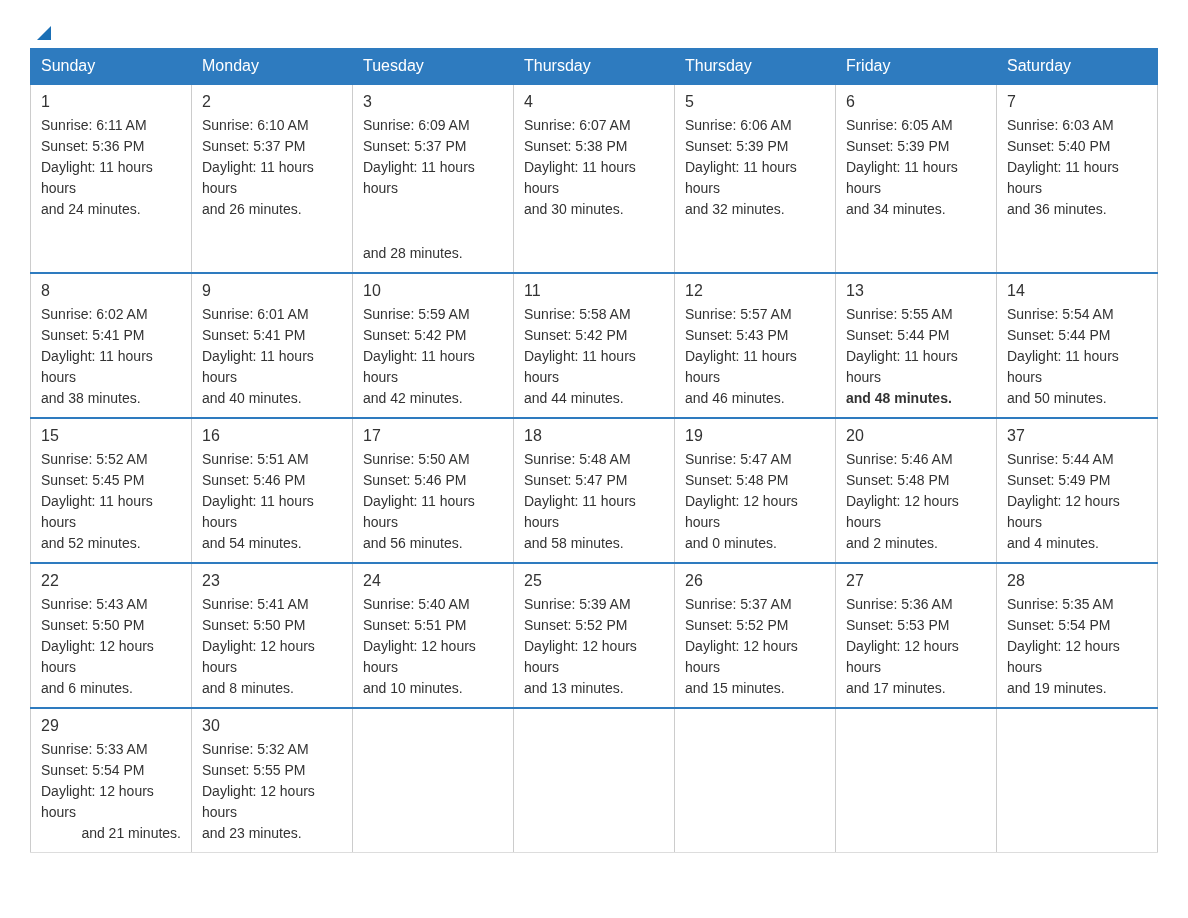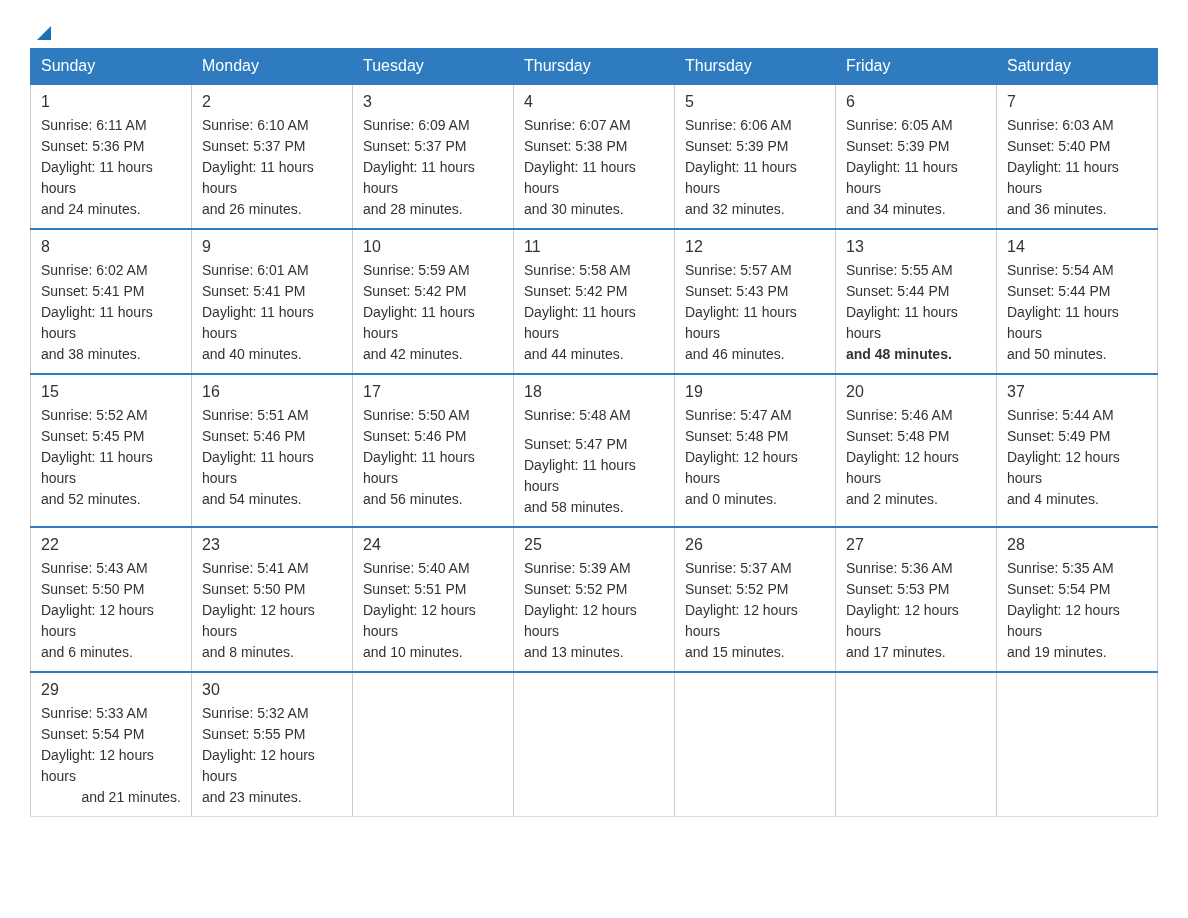--- a/index.html
+++ b/index.html
@@ -138,21 +138,21 @@
             <span style="display: block;">Daylight: 11 hours hours</span>
             <span style="display: block;">and 26 minutes.</span>
           </div>
         </td>
         <td>
           <span class="day-number">3</span>
           <div class="day-info">
             <span style="display: block;">Sunrise: 6:09 AM</span>
             <span style="display: block;">Sunset: 5:37 PM</span>
             <span style="display: block;">Daylight: 11 hours hours</span>
-            <span style="display: block;">and 28 minutes.</span>
+            <span style="display: block; margin-top: 44px;">and 28 minutes.</span>
           </div>
         </td>
         <td>
           <span class="day-number">4</span>
           <div class="day-info">
             <span style="display: block;">Sunrise: 6:07 AM</span>
             <span style="display: block;">Sunset: 5:38 PM</span>
             <span style="display: block;">Daylight: 11 hours hours</span>
             <span style="display: block;">and 30 minutes.</span>
           </div>
@@ -275,21 +275,21 @@
             <span style="display: block;">Sunrise: 5:50 AM</span>
             <span style="display: block;">Sunset: 5:46 PM</span>
             <span style="display: block;">Daylight: 11 hours hours</span>
             <span style="display: block;">and 56 minutes.</span>
           </div>
         </td>
         <td>
           <span class="day-number">18</span>
           <div class="day-info">
             <span style="display: block;">Sunrise: 5:48 AM</span>
-            <span style="display: block; margin-top: 8px;">Sunset: 5:47 PM</span>
+            <span style="display: block;">Sunset: 5:47 PM</span>
             <span style="display: block;">Daylight: 11 hours hours</span>
             <span style="display: block;">and 58 minutes.</span>
           </div>
         </td>
         <td>
           <span class="day-number">19</span>
           <div class="day-info">
             <span style="display: block;">Sunrise: 5:47 AM</span>
             <span style="display: block;">Sunset: 5:48 PM</span>
             <span style="display: block;">Daylight: 12 hours hours</span>

